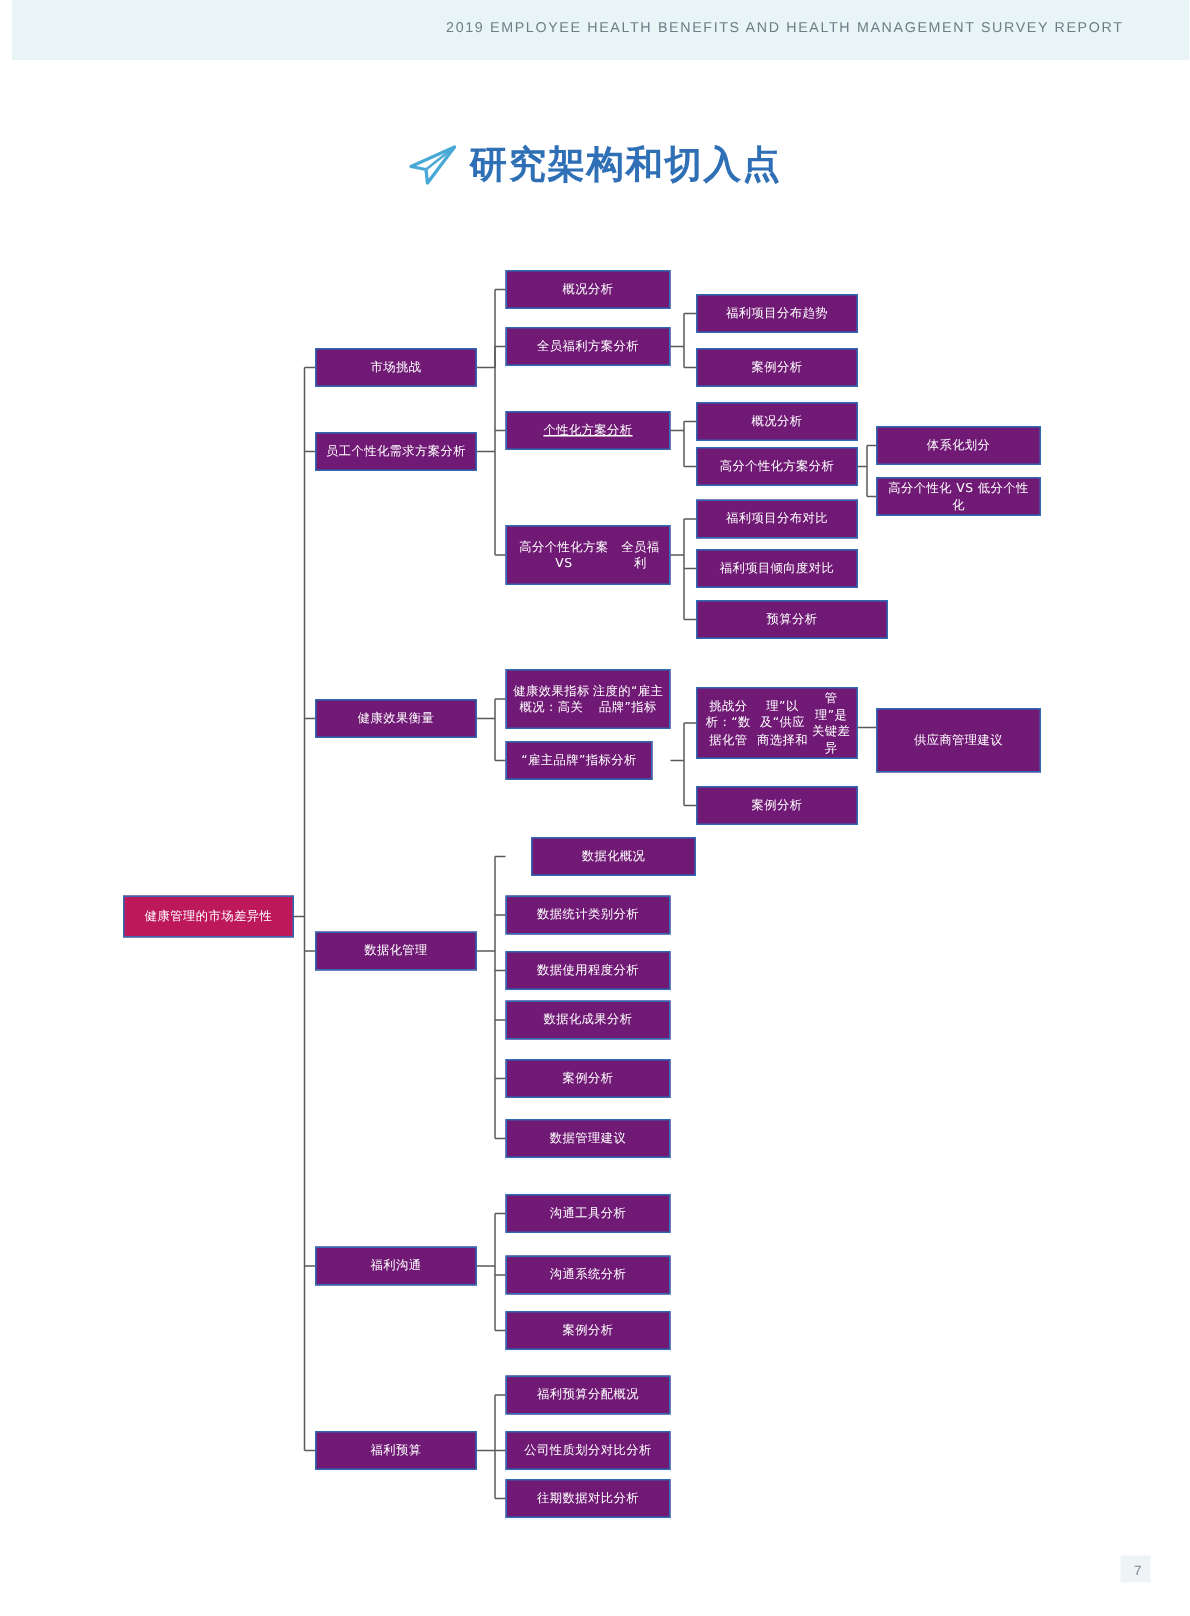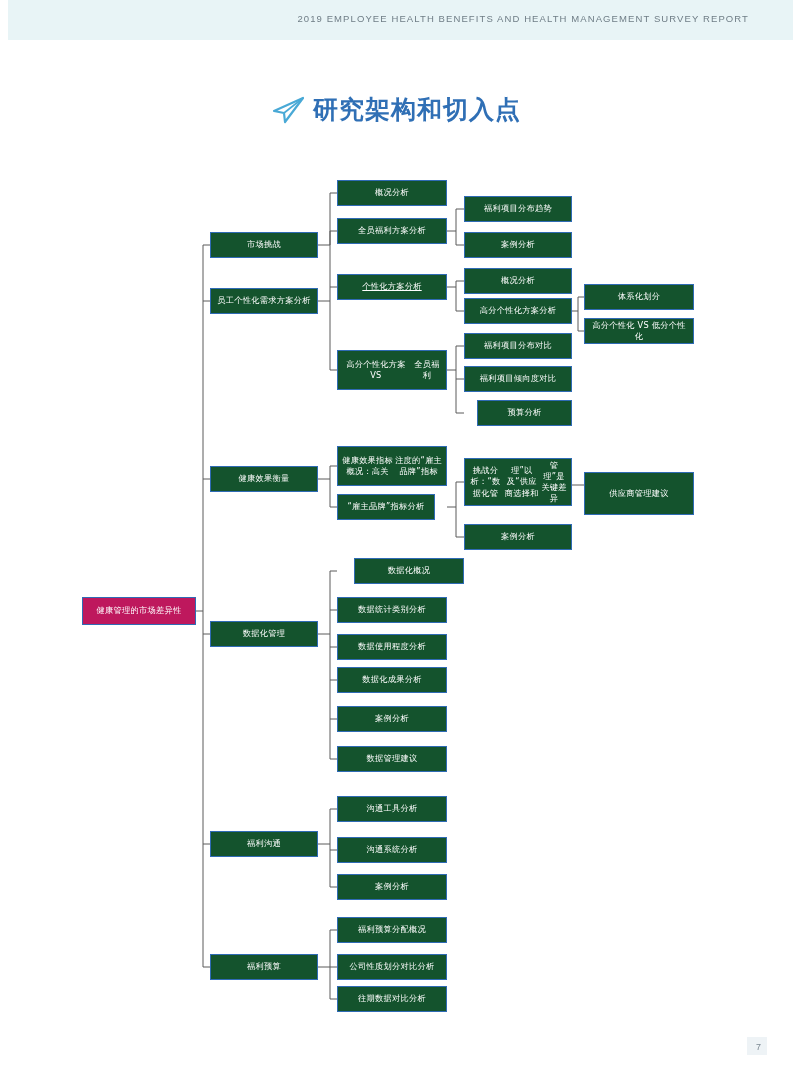--- a/index.html
+++ b/index.html
@@ -31,21 +31,21 @@
     letter-spacing:1px;
     font-family:"DejaVu Sans","Liberation Sans",sans-serif;
   }
   .title-icon{
     position:absolute;left:272px;top:95px;width:34px;height:30px;
   }
   
   .diagram{position:absolute;left:0;top:0;width:793px;height:1077px;}
   .node{
     position:absolute;
-    background:#14532d;
+    background:#701a75;
     border:1px solid #2f6bb5;
     color:#ffffff;
     font-size:8.2px;
     line-height:1.35;
     display:flex;align-items:center;justify-content:center;
     text-align:center;
     box-sizing:border-box;
     padding:2px 3px;
     letter-spacing:0.3px;
   }
@@ -245,21 +245,21 @@
     </div>
     <div class="node" style="left: 464px; top: 298px; width: 108px; height: 26px;">
       <span>高分个性化方案分析</span>
     </div>
     <div class="node" style="left: 464px; top: 333px; width: 108px; height: 26px;">
       <span>福利项目分布对比</span>
     </div>
     <div class="node" style="left: 464px; top: 366px; width: 108px; height: 26px;">
       <span>福利项目倾向度对比</span>
     </div>
-    <div class="node" style="left: 464px; top: 400px; width: 95px; height: 26px; margin-left: 13px;">
+    <div class="node" style="left: 464px; top: 400px; width: 128px; height: 26px;">
       <span>预算分析</span>
     </div>
     <div class="node" style="left: 464px; top: 458px; width: 108px; height: 48px;">
       <span>挑战分析：“数据化管</span>
       <br>
       <span>理”以及“供应商选择和</span>
       <br>
       <span>管理”是关键差异</span>
     </div>
     <div class="node" style="left: 464px; top: 524px; width: 108px; height: 26px;">

